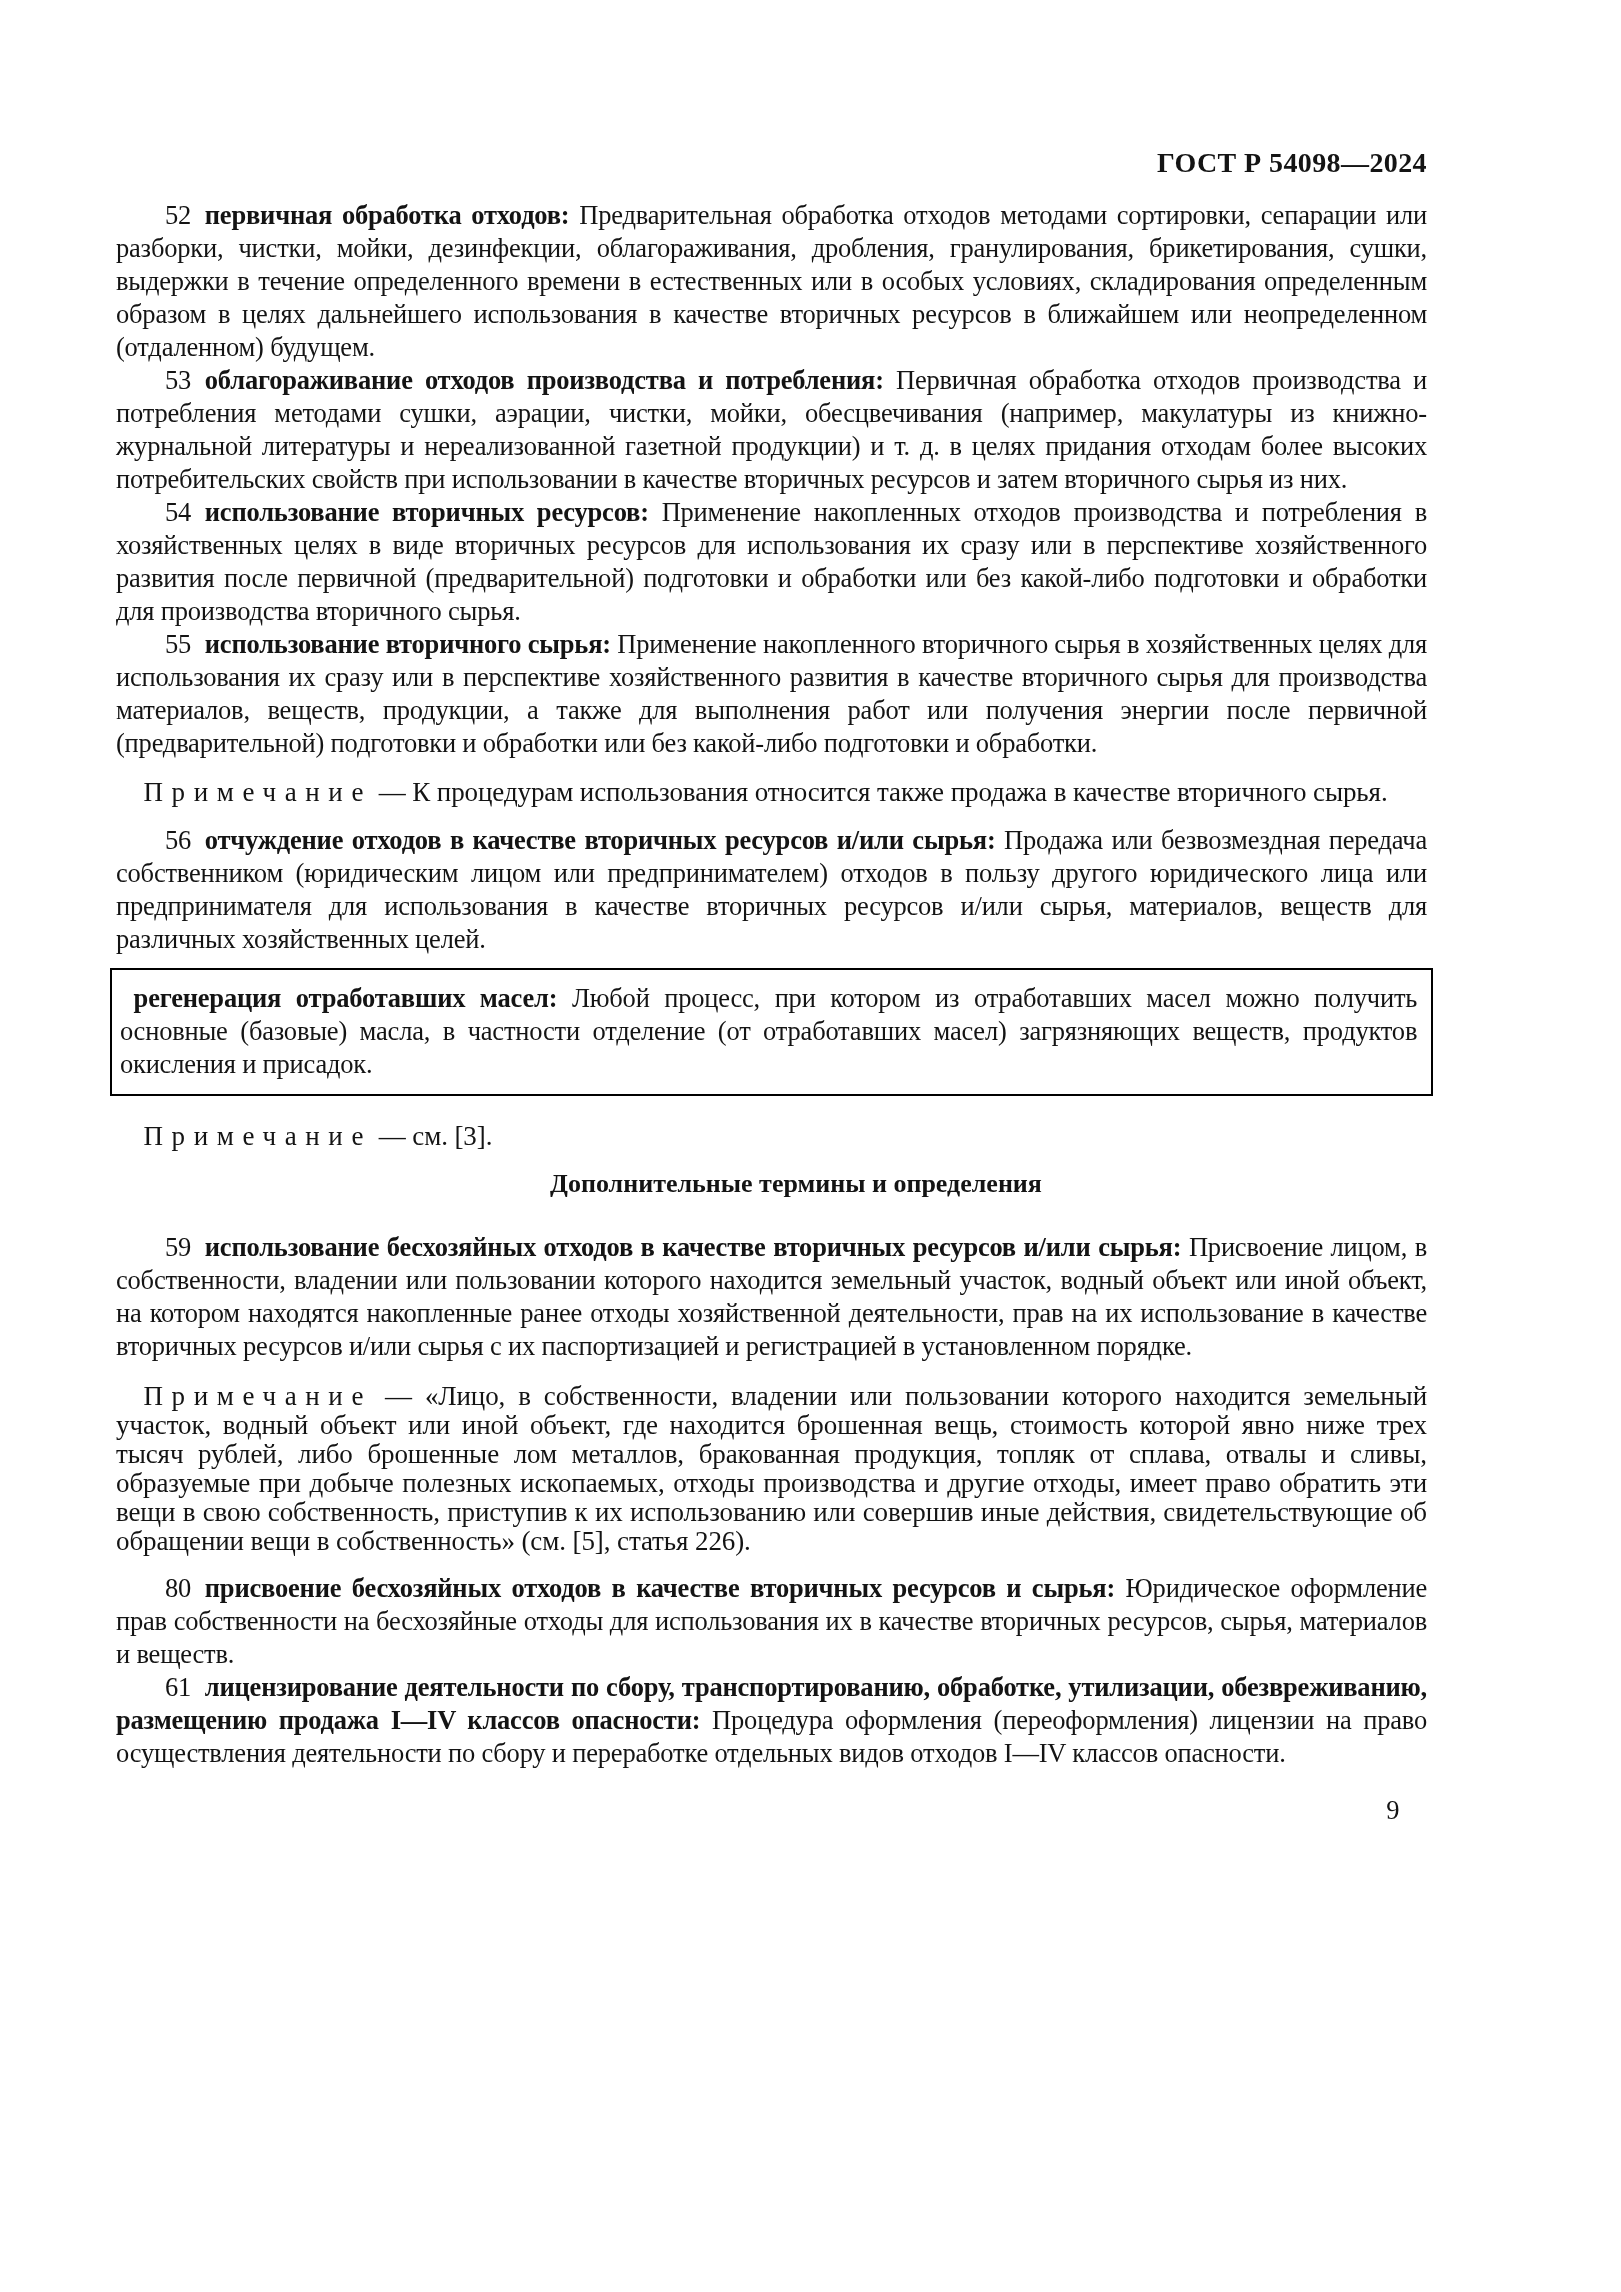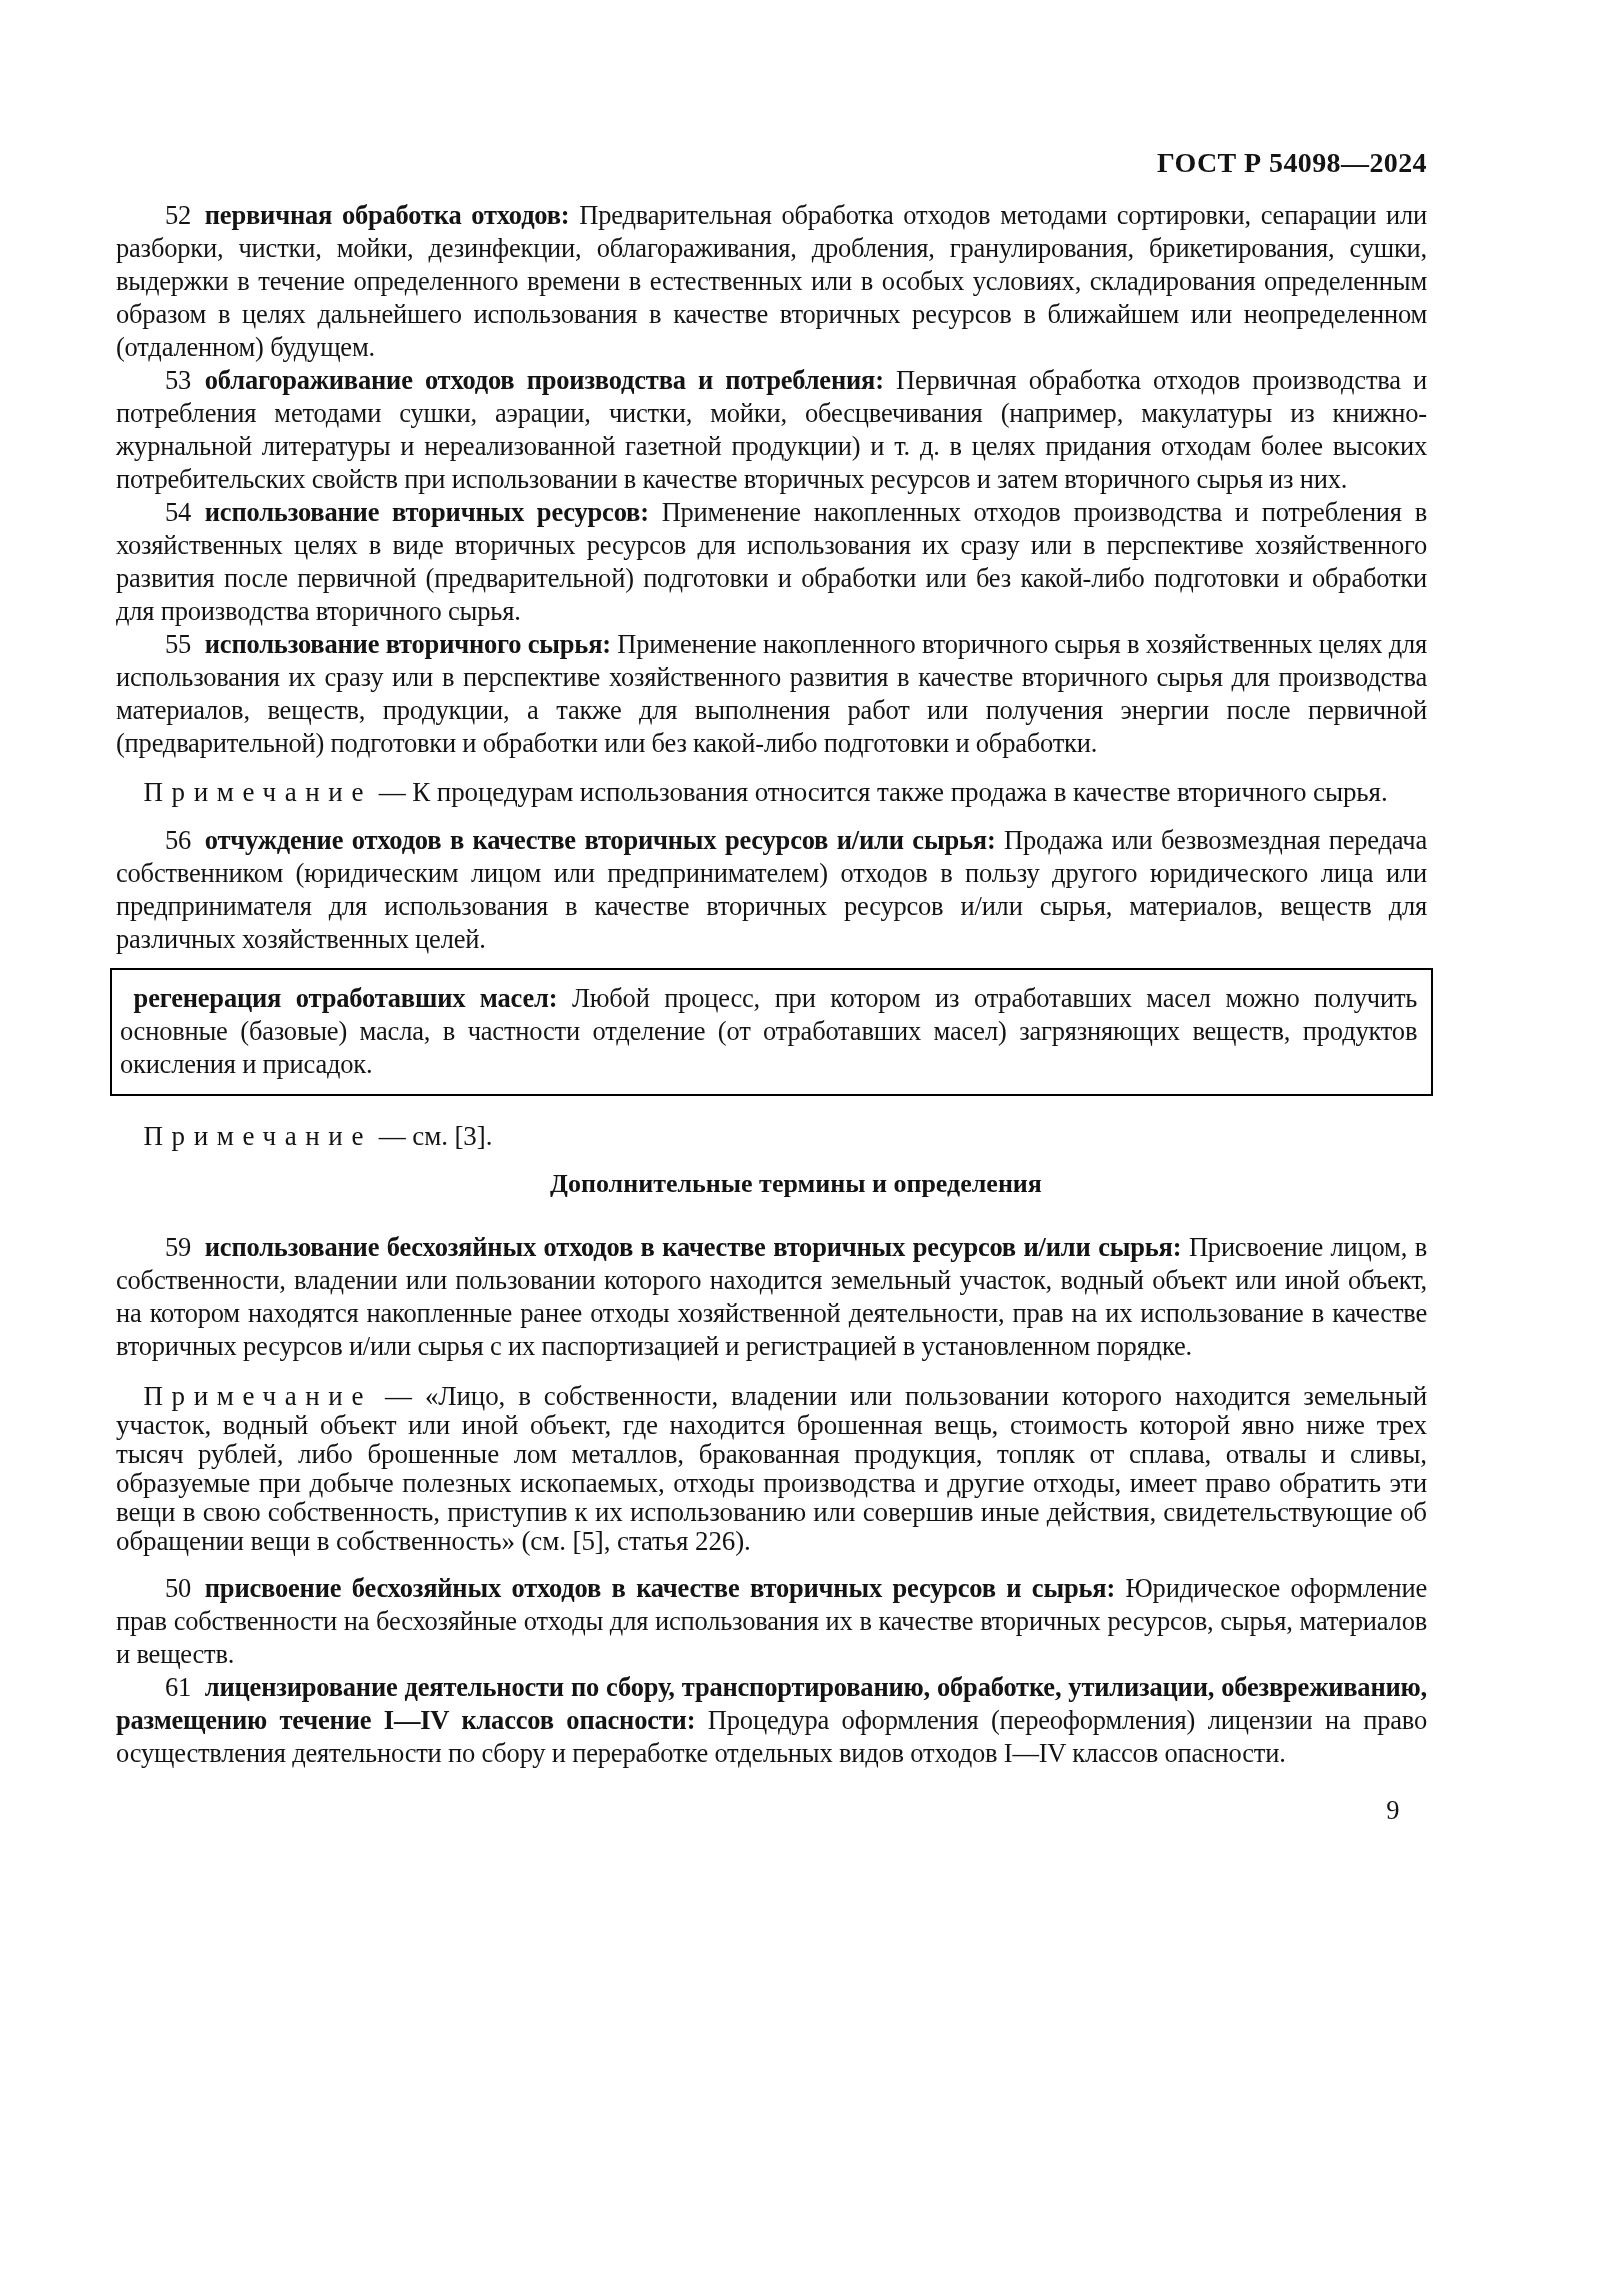--- a/index.html
+++ b/index.html
@@ -98,22 +98,22 @@
       </div>
 
       <p class="note note-see"><span class="note-label">Примечание</span> <span>— см. [3].</span></p>
 
       <p class="subheading">Дополнительные термины и определения</p>
 
       <p class="para para-59"><span class="num">59</span><span class="term">использование бесхозяйных отходов в качестве вторичных ресурсов и/или сырья:</span> <span>Присвоение лицом, в собственности, владении или пользовании которого находится земельный участок, водный объект или иной объект, на котором находятся накопленные ранее отходы хозяйственной деятельности, прав на их использование в качестве вторичных ресурсов и/или сырья с их паспортизацией и регистрацией в установленном порядке.</span></p>
 
       <p class="note note-long"><span class="note-label">Примечание</span> <span>— «Лицо, в собственности, владении или пользовании которого находится земельный участок, водный объект или иной объект, где находится брошенная вещь, стоимость которой явно ниже трех тысяч рублей, либо брошенные лом металлов, бракованная продукция, топляк от сплава, отвалы и сливы, образуемые при добыче полезных ископаемых, отходы производства и другие отходы, имеет право обратить эти вещи в свою собственность, приступив к их использованию или совершив иные действия, свидетельствующие об обращении вещи в собственность» (см. [5], статья 226).</span></p>
 
-      <p class="para"><span class="num">50</span><span class="term">присвоение бесхозяйных отходов в качестве вторичных ресурсов и сырья:</span> <span>Юридическое оформление прав собственности на бесхозяйные отходы для использования их в качестве вторичных ресурсов, сырья, материалов и веществ.</span></p>
+      <p class="para"><span class="num">80</span><span class="term">присвоение бесхозяйных отходов в качестве вторичных ресурсов и сырья:</span> <span>Юридическое оформление прав собственности на бесхозяйные отходы для использования их в качестве вторичных ресурсов, сырья, материалов и веществ.</span></p>
 
-      <p class="para"><span class="num">61</span><span class="term">лицензирование деятельности по сбору, транспортированию, обработке, утилизации, обезвреживанию, размещению течение I—IV классов опасности:</span> <span>Процедура оформления (переоформления) лицензии на право осуществления деятельности по сбору и переработке отдельных видов отходов I—IV классов опасности.</span></p>
+      <p class="para"><span class="num">61</span><span class="term">лицензирование деятельности по сбору, транспортированию, обработке, утилизации, обезвреживанию, размещению продажа I—IV классов опасности:</span> <span>Процедура оформления (переоформления) лицензии на право осуществления деятельности по сбору и переработке отдельных видов отходов I—IV классов опасности.</span></p>
 
       <p class="page-number">9</p>
 
     </div>
   </div>
 </div>
 
 
 </body></html>

